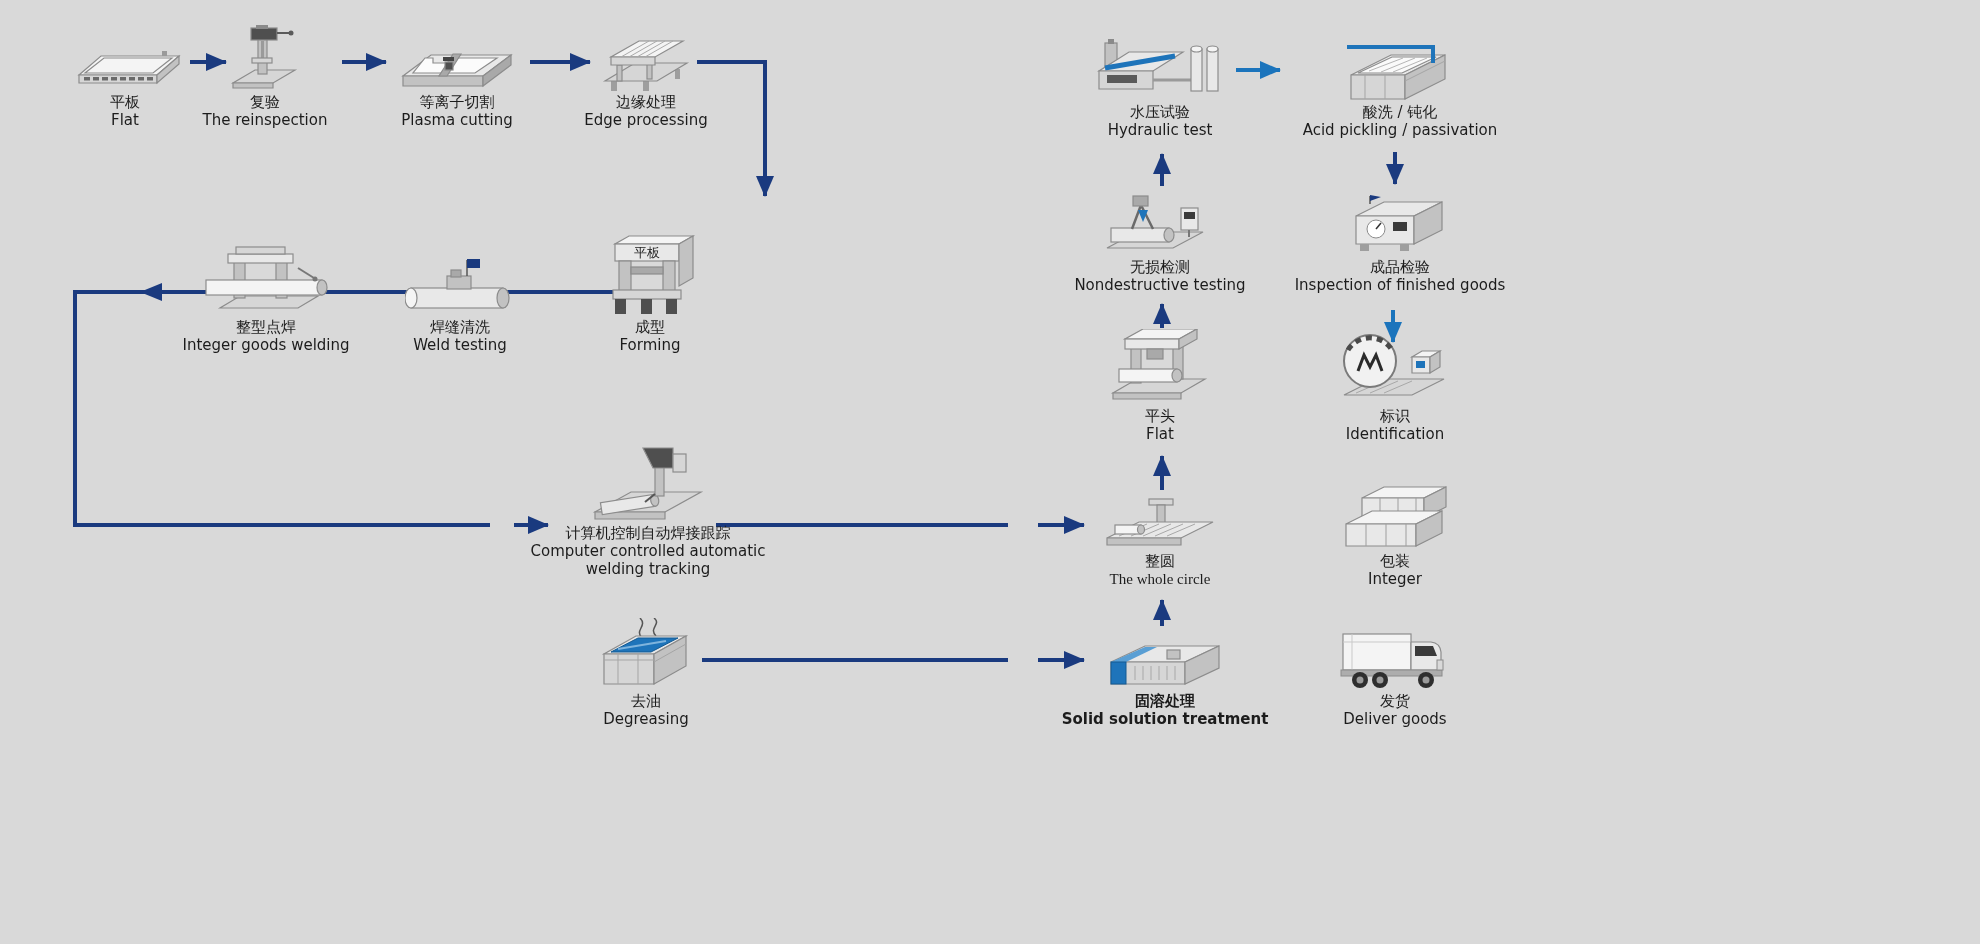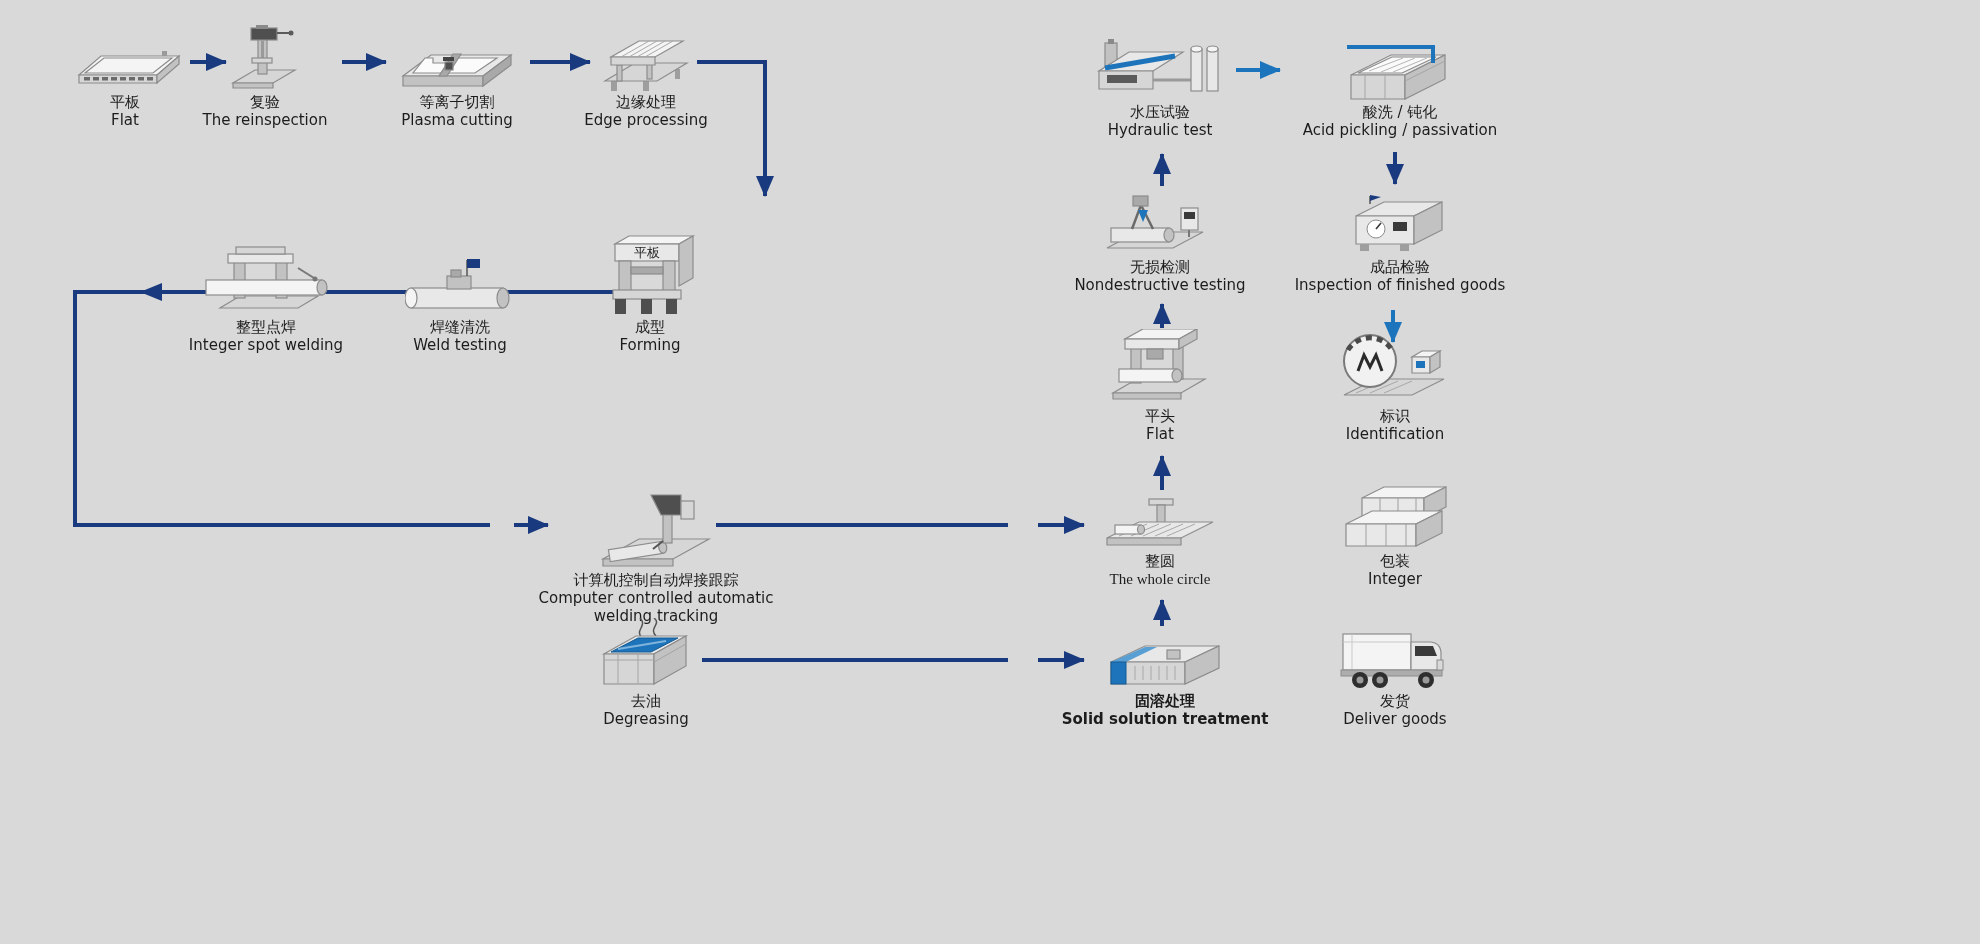--- a/index.html
+++ b/index.html
@@ -144,21 +144,21 @@
       <rect class="s f3" x="72" y="16" width="11" height="36"></rect>
       <rect class="s f1" x="24" y="8" width="65" height="9"></rect>
       <rect class="s f2" x="32" y="1" width="49" height="7"></rect>
       <rect class="s f0" x="2" y="34" width="116" height="15"></rect>
       <ellipse class="s f3" cx="118" cy="41.5" rx="5" ry="7.5"></ellipse>
       <line x1="94" y1="22" x2="110" y2="32" stroke="#777777" stroke-width="2"></line>
       <circle cx="111" cy="33" r="2.5" fill="#777777"></circle>
     </svg>
   </div>
   <div class="zh">整型点焊</div>
-  <div class="en">Integer spot welding</div>
+  <div class="en">Integer goods welding</div>
 </div>
 
 <div class="node" style="left:340px;top:246px;">
   <div class="icon-wrap" style="height:72px">
     <svg width="110" height="62" viewBox="0 0 110 62">
       <rect class="s f1" x="6" y="32" width="92" height="20"></rect>
       <ellipse class="s f3" cx="98" cy="42" rx="6" ry="10"></ellipse>
       <ellipse class="s f0" cx="6" cy="42" rx="6" ry="10"></ellipse>
       <rect class="s f3" x="42" y="20" width="24" height="13"></rect>
       <rect class="s f4" x="46" y="14" width="10" height="7"></rect>
@@ -183,21 +183,21 @@
       <rect class="s f2" x="10" y="56" width="68" height="9"></rect>
       <rect class="fd" x="12" y="65" width="11" height="15"></rect>
       <rect class="fd" x="38" y="65" width="11" height="15"></rect>
       <rect class="fd" x="63" y="65" width="11" height="15"></rect>
     </svg>
   </div>
   <div class="zh">成型</div>
   <div class="en">Forming</div>
 </div>
 
-<div class="node" style="left:528px;top:479px;margin-left:8px;">
+<div class="node" style="left:528px;top:432px;">
   <div class="icon-wrap" style="height:92px">
     <svg width="115" height="82" viewBox="0 0 115 82">
       <polygon class="s f2" points="4,70 74,70 110,50 40,50"></polygon>
       <polygon class="s f3" points="4,70 74,70 74,77 4,77"></polygon>
       <g transform="rotate(-9 40 62)">
         <rect class="s f1" x="10" y="56" width="54" height="12"></rect>
         <ellipse class="s f3" cx="64" cy="62" rx="4" ry="6"></ellipse>
       </g>
       <rect class="s f3" x="64" y="24" width="9" height="30"></rect>
       <polygon class="s fd" points="52,6 82,6 82,26 62,26"></polygon>

